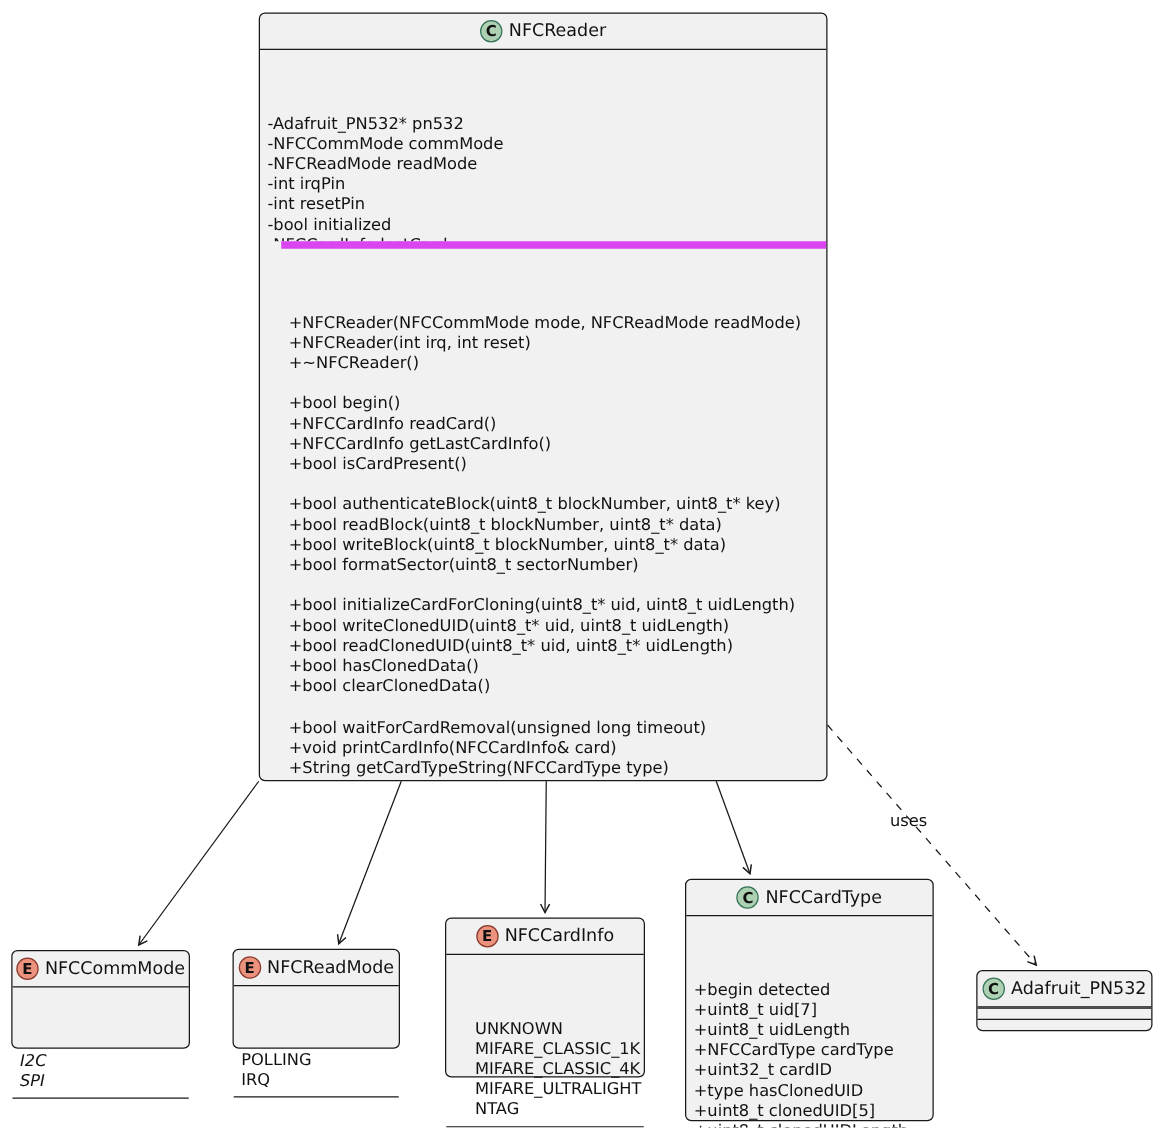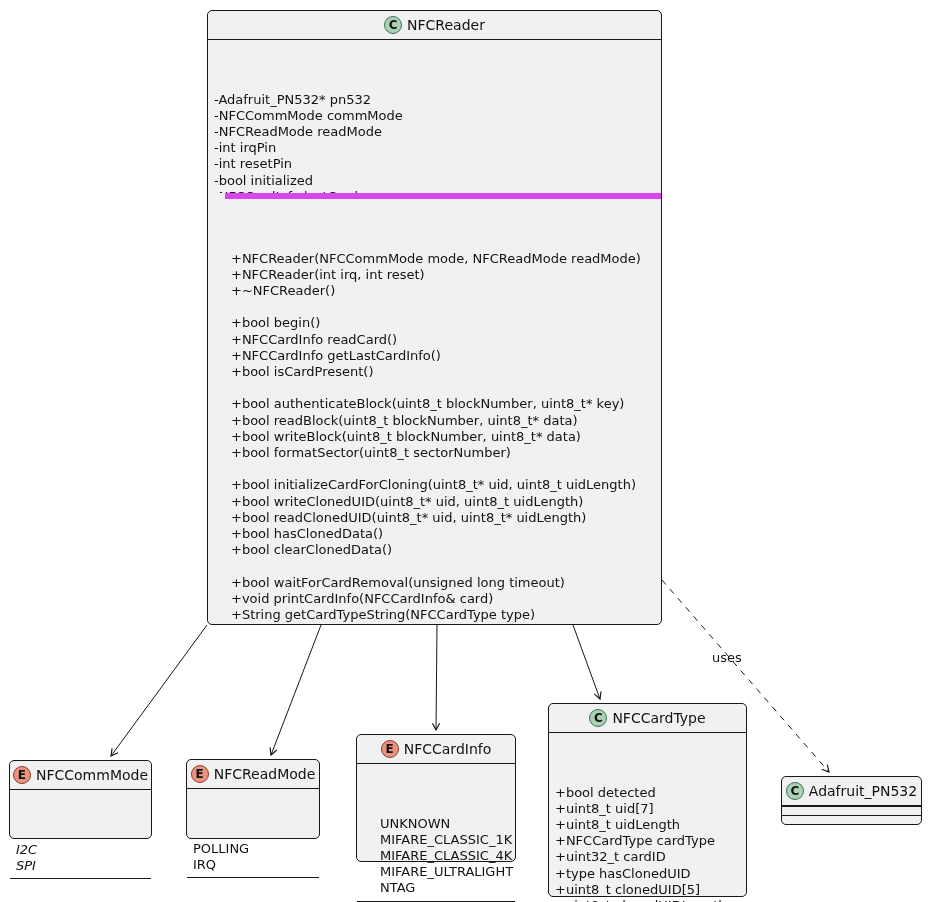--- a/index.html
+++ b/index.html
@@ -134,21 +134,21 @@
   <div class="empty-strip"></div>
 </div>
 
 <div class="uml-box" style="left:548px; top:703px; width:199px; height:194px;">
   <div class="uml-title">
     <span class="spot spot-class">C</span>
     <span>NFCCardType</span>
   </div>
   <div class="members" style="flex:0 0 auto;">
     
-  <div>+bool detected</div><div>+uint8_t uid[7]</div><div>+uint8_t uidLength</div><div>+NFCCardType cardType</div><div>+uint32_t cardID</div><div>+type hasClonedUID</div><div>+uint8_t clonedUID[5]</div><div>+uint8_t clonedUIDLength</div></div>
+  <div>+begin detected</div><div>+uint8_t uid[7]</div><div>+uint8_t uidLength</div><div>+NFCCardType cardType</div><div>+uint32_t cardID</div><div>+type hasClonedUID</div><div>+uint8_t clonedUID[5]</div><div>+uint8_t clonedUIDLength</div></div>
 
 </div>
 
 <div class="uml-box" style="left:781px; top:776px; width:141px; height:49px;">
   <div class="uml-title">
     <span class="spot spot-class">C</span>
     <span>Adafruit_PN532</span>
   </div>
   <div class="empty-strip"></div>
   <div class="empty-strip"></div>

